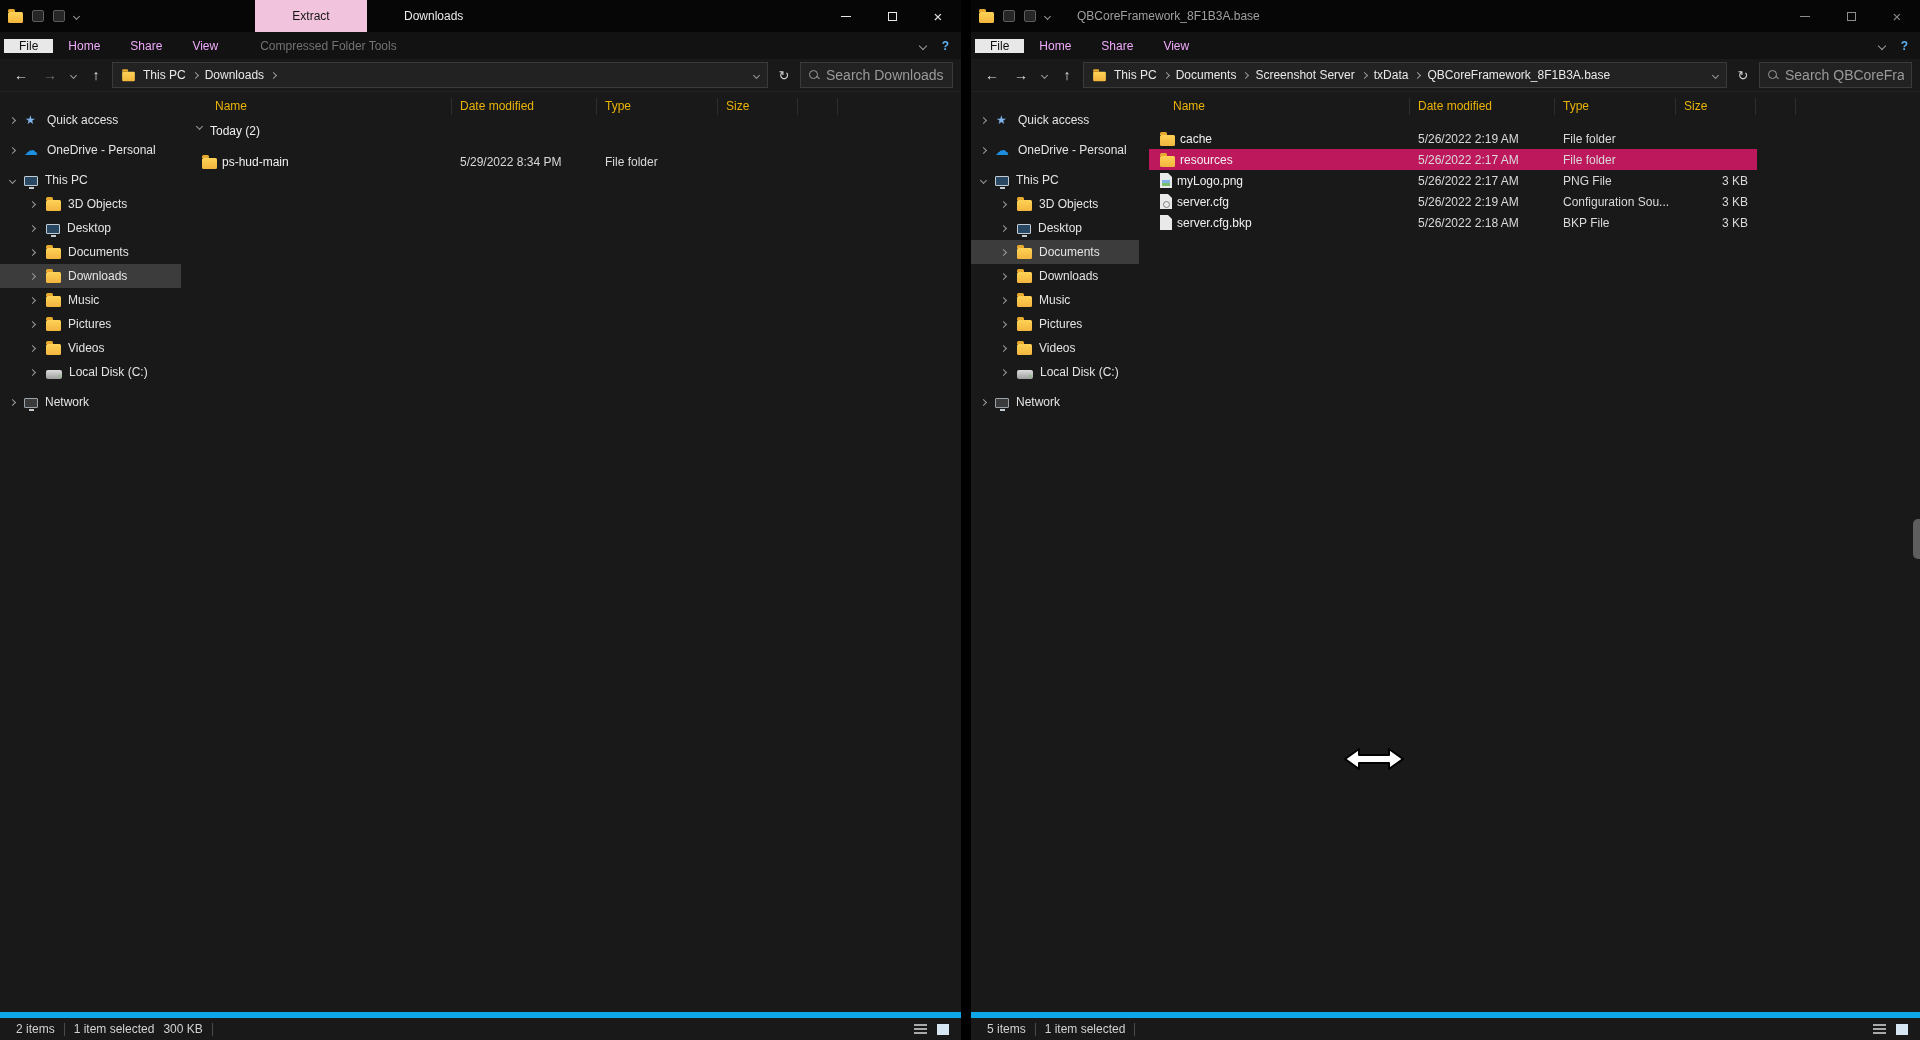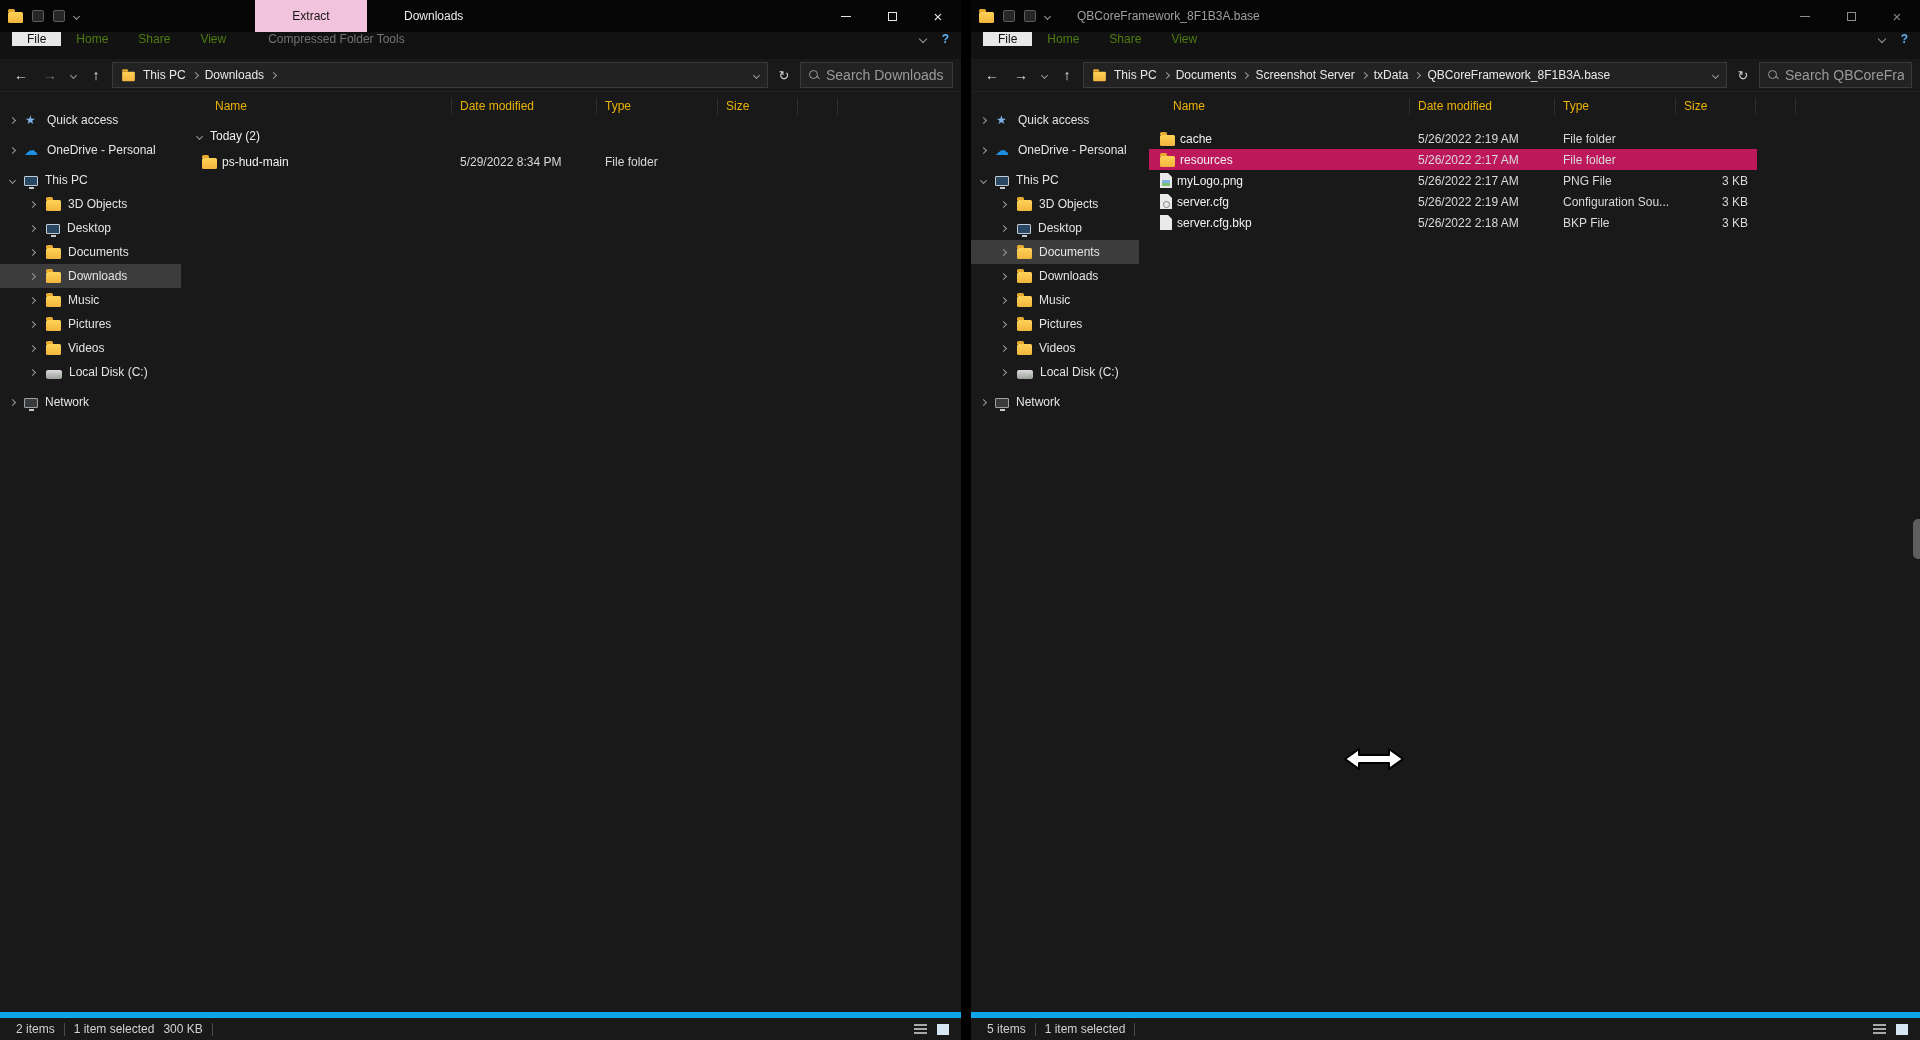--- a/index.html
+++ b/index.html
@@ -17,22 +17,22 @@
   #win-left  .tb-title { left:404px; }
   #win-right .tb-title { left:106px; color:#9f9f9f; }
   .ctx-tab { position:absolute; left:255px; top:0; width:112px; height:32px; background:#f2c3dc; color:#151515; font-size:12px; display:flex; align-items:center; justify-content:center; }
   .controls { position:absolute; right:0; top:0; height:32px; display:flex; }
   .ctl { width:46px; height:32px; display:flex; align-items:center; justify-content:center; color:#e6e6e6; font-size:15px; }
   #win-right .ctl { color:#8d8d8d; }
   .g-min { width:10px; height:1px; background:currentColor; display:inline-block; }
   .g-max { width:9px; height:9px; border:1px solid currentColor; display:inline-block; }
 
   
-  .tabs { height:27px; background:#121212; display:flex; align-items:flex-start; padding-left:12px; flex:0 0 auto; }
-  .tab { padding:0 15px; display:flex; align-items:center; font-size:12px; color:#4d7c0f; }
+  .tabs { height:27px; background:#121212; display:flex; align-items:center; padding-left:4px; flex:0 0 auto; }
+  .tab { padding:0 15px; display:flex; align-items:center; font-size:12px; color:#f0abfc; }
   .tab.file { background:#e8e8e8; color:#111; }
   .tab.ctx { color:#737373; margin-left:12px; }
   .ribbon-right { margin-left:auto; display:flex; align-items:center; gap:16px; padding-right:12px; }
   .help-q { color:#5fb2f2; font-size:12px; font-weight:bold; }
 
   
   .chev { width:6px; height:6px; border-right:1.4px solid #9a9a9a; border-bottom:1.4px solid #9a9a9a; display:inline-block; }
   .chev.down  { transform:rotate(45deg); }
   .chev.right { transform:rotate(-45deg); }
   .chev.sm { width:5px; height:5px; }
@@ -87,21 +87,21 @@
   
   .list { flex:1; padding-top:6px; min-width:0; position:relative; font-size:12px; }
   .hdr { display:flex; height:26px; color:#eab308; }
   .hcell { height:17px; line-height:17px; border-right:1px solid #2e2e2e; position:relative; white-space:nowrap; }
   .h-name { width:271px; padding-left:34px; }
   .h-date { width:145px; padding-left:8px; }
   .h-type { width:121px; padding-left:8px; }
   .h-size { width:80px;  padding-left:8px; }
   .h-tail { width:40px; }
 
-  .grp { height:24px; display:flex; align-items:center; gap:8px; padding-left:16px; color:#f0f0f0; margin-bottom:3px; }
+  .grp { height:24px; display:flex; align-items:flex-start; gap:8px; padding-left:16px; color:#f0f0f0; margin-bottom:3px; }
   .row { height:21px; display:flex; align-items:center; margin-left:10px; width:608px; color:#d9d9d9; }
   .row.sel-strong { background:#5a5a5a; color:#fff; }
   .row.sel-soft   { background:#be185d; }
   .cell-name { width:261px; display:flex; align-items:center; gap:5px; overflow:hidden; white-space:nowrap; color:#f0f0f0; }
   .row.sel-strong .cell-name { color:#fff; }
   .cell-name .ic { margin-left:11px; }
   .cell-date { width:145px; padding-left:8px; white-space:nowrap; }
   .cell-type { width:121px; padding-left:8px; white-space:nowrap; overflow:hidden; }
   .cell-size { width:80px; padding-right:8px; text-align:right; white-space:nowrap; }
 

